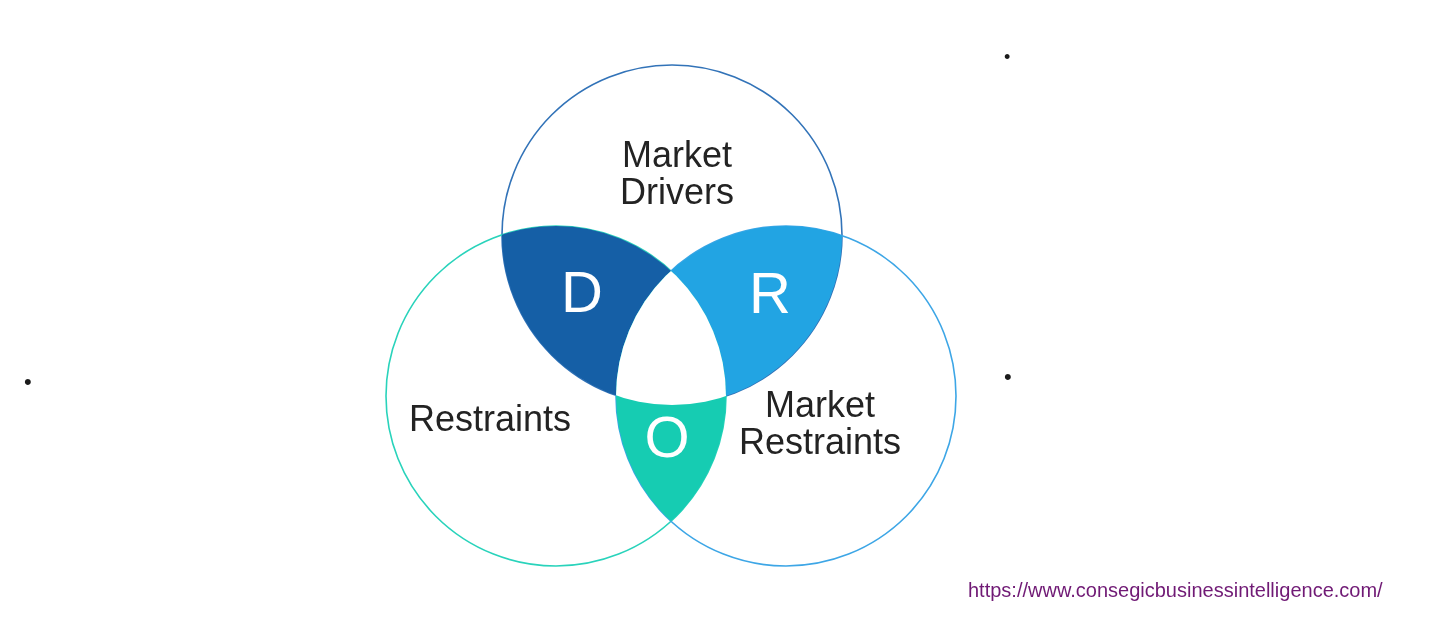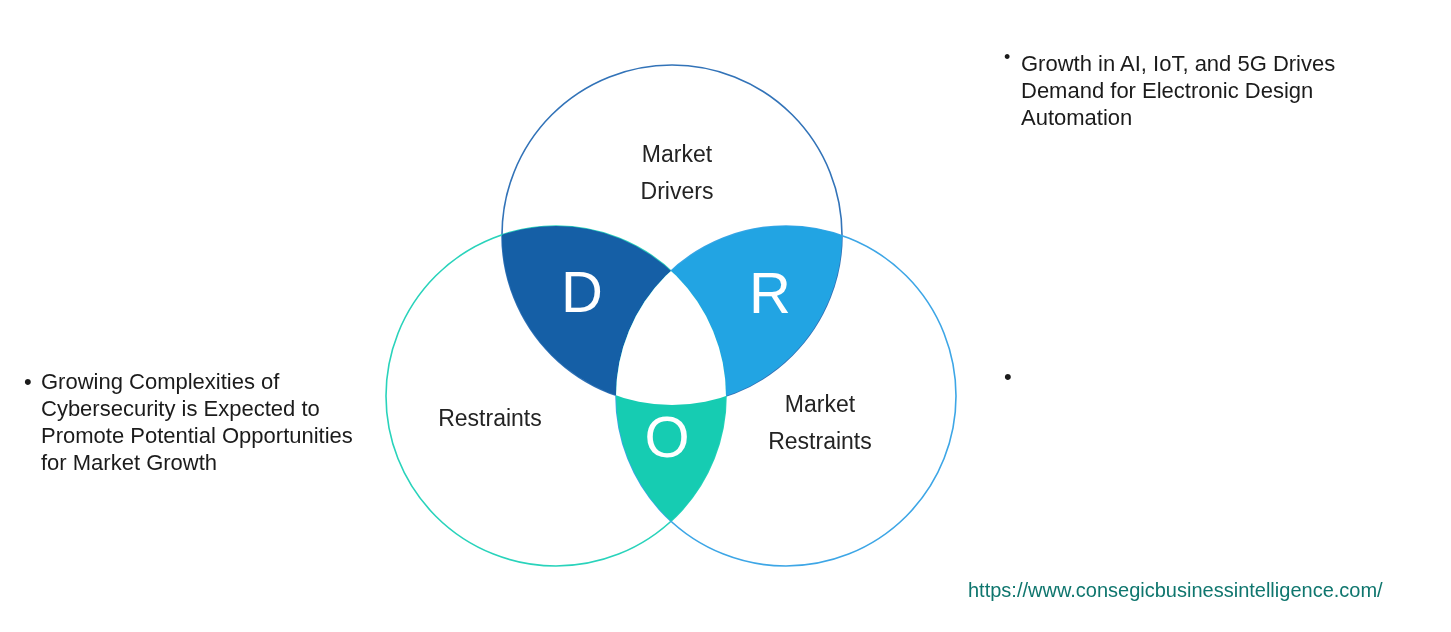--- a/index.html
+++ b/index.html
@@ -16,21 +16,21 @@
     color: #1d1d1d;
   }
   .venn-svg {
     position: absolute;
     left: 0;
     top: 0;
   }
   .venn-label {
     position: absolute;
     text-align: center;
-    font-size: 23px;
+    font-size: 36px;
     line-height: 37px;
     color: #232323;
     white-space: pre-line;
     width: 300px;
   }
   .lens-letter {
     position: absolute;
     width: 80px;
     text-align: center;
     color: #ffffff;
@@ -57,21 +57,21 @@
   }
   .note .text {
     white-space: pre-line;
   }
   .footer-url {
     position: absolute;
     left: 968px;
     top: 578px;
     font-size: 20px;
     line-height: 24px;
-    color: #0f766e;
+    color: #701a75;
   }
 </style>
 </head>
 <body>
 
 <svg class="venn-svg" width="1451" height="632" viewBox="0 0 1451 632" xmlns="http://www.w3.org/2000/svg">
   <defs>
     <clipPath id="clipTop">
         <circle cx="672" cy="235" r="170"></circle>
       </clipPath>
@@ -115,30 +115,23 @@
 Restraints</div>
 
 <div class="lens-letter" style="left:542px; top:262px;">D</div>
 
 <div class="lens-letter" style="left:730px; top:263px;">R</div>
 
 <div class="lens-letter" style="left:627px; top:407px;">O</div>
 
 <div class="note" style="left:1004px; top:50px; width:380px;">
   <span class="bullet raised">•</span>
-  <div class="text">Growth in AI, IoT, and 5G Drives
-Demand for Electronic Design
-Automation</div>
 </div>
 
 <div class="note" style="left:24px; top:368px; width:390px;">
   <span class="bullet">•</span>
-  <div class="text">Growing Complexities of
-Cybersecurity is Expected to
-Promote Potential Opportunities
-for Market Growth</div>
 </div>
 
 <div class="note" style="left:1004px; top:363px; width:410px;">
   <span class="bullet">•</span>
 </div>
 
 <div class="footer-url">https://www.consegicbusinessintelligence.com/</div>
 
 </body></html>

